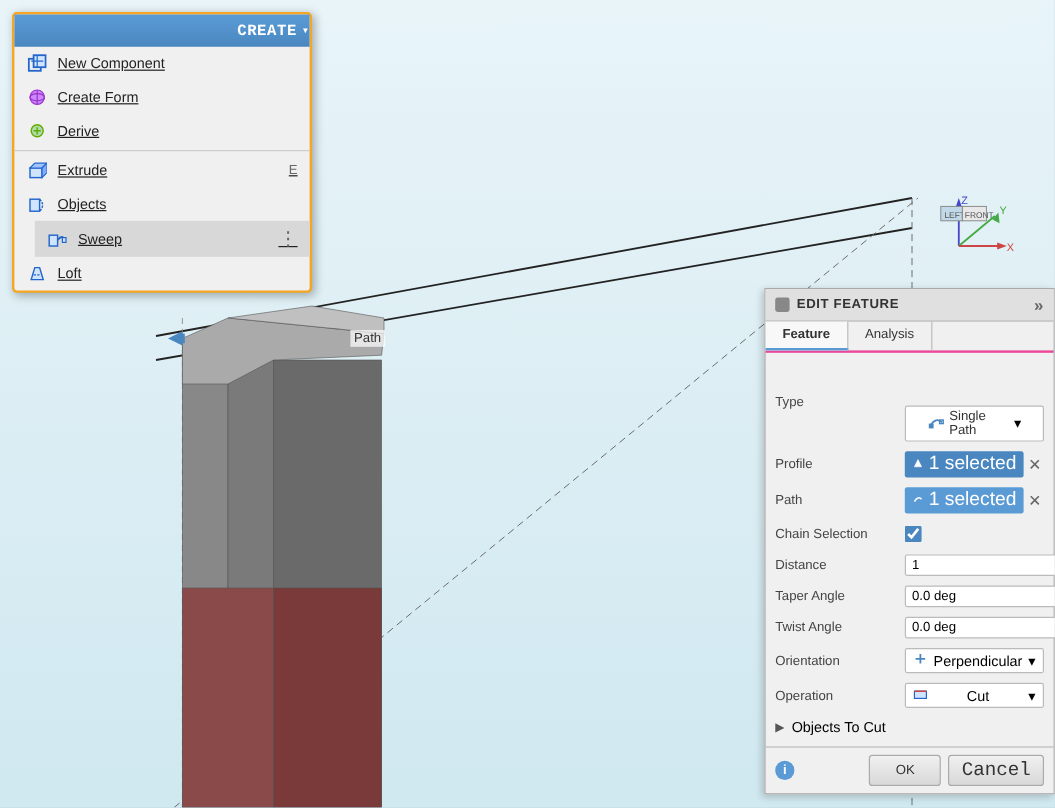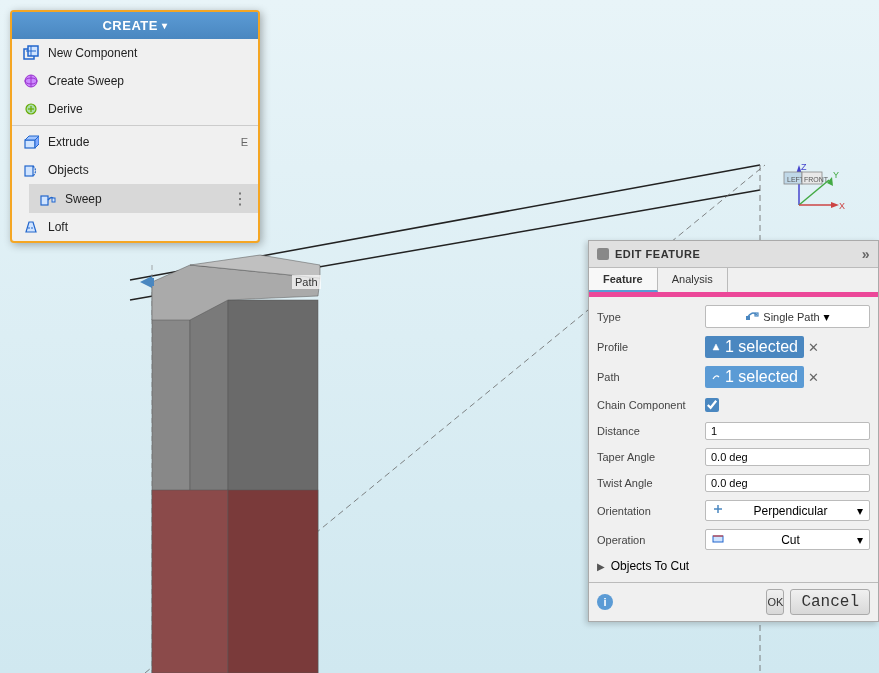--- a/index.html
+++ b/index.html
@@ -59,35 +59,37 @@
       background: linear-gradient(180deg, #5b9bd5 0%, #4a87c0 100%);
       color: white;
       text-align: center;
       padding: 6px 0;
       font-size: 13px;
       font-weight: bold;
       letter-spacing: 0.5px;
       border-radius: 1px 1px 0 0;
       display: flex;
       align-items: center;
-      justify-content: center;
+      justify-content: flex-end;
       gap: 4px;
+      font-family: Liberation Mono, monospace;
     }
 
     .create-menu-header .dropdown-arrow {
       font-size: 10px;
     }
 
     .menu-item {
       display: flex;
       align-items: center;
       padding: 5px 10px;
       cursor: pointer;
       gap: 8px;
       color: #222;
+      text-decoration: underline;
     }
 
     .menu-item.highlighted {
       background: #d8d8d8;
       margin-left: 17px;
     }
 
     .menu-item .shortcut {
       margin-left: auto;
       color: #666;
@@ -113,21 +115,21 @@
       align-items: center;
       justify-content: center;
       flex-shrink: 0;
     }
 
     
     .edit-feature-panel {
       position: absolute;
       top: 240px;
       right: 0px;
-      width: 291px;
+      width: 242px;
       background: #f0f0f0;
       border: 1px solid #aaa;
       box-shadow: -2px 2px 6px rgba(0,0,0,0.2);
       z-index: 50;
     }
 
     .panel-header {
       background: #e0e0e0;
       padding: 5px 8px;
       display: flex;
@@ -149,21 +151,21 @@
 
     .panel-header .edit-icon {
       width: 12px;
       height: 12px;
       background: #888;
       border-radius: 2px;
     }
 
     .panel-tabs {
       display: flex;
-      border-bottom: 5px solid #ec4899;
+      border-bottom: 2px solid #ec4899;
     }
 
     .panel-tab {
       padding: 5px 14px;
       font-size: 11px;
       cursor: pointer;
       border-right: 1px solid #bbb;
       color: #333;
     }
 
@@ -191,24 +193,25 @@
       color: #444;
       flex-shrink: 0;
     }
 
     .type-select {
       display: flex;
       align-items: center;
       gap: 4px;
       background: white;
       border: 1px solid #bbb;
-      padding: 2px 6px;
+      padding: 2px 18px;
       border-radius: 2px;
       flex: 1;
-      justify-content: center;
+      justify-content: space-between;
+      margin-top: 36px;
     }
 
     .type-select .type-label {
       font-size: 11px;
       color: #333;
     }
 
     .selected-badge {
       display: flex;
       align-items: center;
@@ -300,21 +303,21 @@
     .footer-buttons {
       display: flex;
       gap: 6px;
       margin-left: auto;
     }
 
     .btn-ok {
       background: linear-gradient(180deg, #f0f0f0 0%, #d8d8d8 100%);
       border: 1px solid #aaa;
       border-radius: 3px;
-      padding: 3px 0;
+      padding: 3px 21px;
       font-size: 11px;
       cursor: pointer;
       color: #333;
     }
 
     .btn-cancel {
       background: linear-gradient(180deg, #f0f0f0 0%, #d8d8d8 100%);
       border: 1px solid #aaa;
       border-radius: 3px;
       padding: 3px 10px;
@@ -409,21 +412,21 @@
 
 
   <div class="menu-item">
     <span class="menu-icon">
       <svg width="16" height="16" viewBox="0 0 16 16">
         <circle cx="8" cy="8" r="6" fill="#cc88ff" stroke="#9933cc" stroke-width="1"></circle>
         <ellipse cx="8" cy="8" rx="6" ry="3" fill="none" stroke="#9933cc" stroke-width="1"></ellipse>
         <line x1="8" y1="2" x2="8" y2="14" stroke="#9933cc" stroke-width="1"></line>
       </svg>
     </span>
-    <span>Create Sweep</span>
+    <span>Create Form</span>
   </div>
 
   <div class="menu-item">
     <span class="menu-icon">
       <svg width="16" height="16" viewBox="0 0 16 16">
         <circle cx="8" cy="8" r="5" fill="#aaddaa" stroke="#66aa00" stroke-width="1.2"></circle>
         <line x1="5" y1="8" x2="11" y2="8" stroke="#66aa00" stroke-width="1.2"></line>
         <line x1="8" y1="5" x2="8" y2="11" stroke="#66aa00" stroke-width="1.2"></line>
       </svg>
     </span>
@@ -532,21 +535,21 @@
               <path d="M 2 7 Q 5 2 8 5" fill="none" stroke="white" stroke-width="1.2"></path>
             </svg>
           </span>
           <span>1 selected</span>
         </div>
         <button class="close-x">✕</button>
       </div>
     </div>
 
     <div class="field-row">
-      <span class="field-label">Chain Component</span>
+      <span class="field-label">Chain Selection</span>
       <input type="checkbox" class="checkbox-field" checked="" style="">
     </div>
 
     <div class="field-row">
       <span class="field-label">Distance</span>
       <input type="text" class="text-input" value="1" style="">
     </div>
 
     <div class="field-row">
       <span class="field-label">Taper Angle</span>

